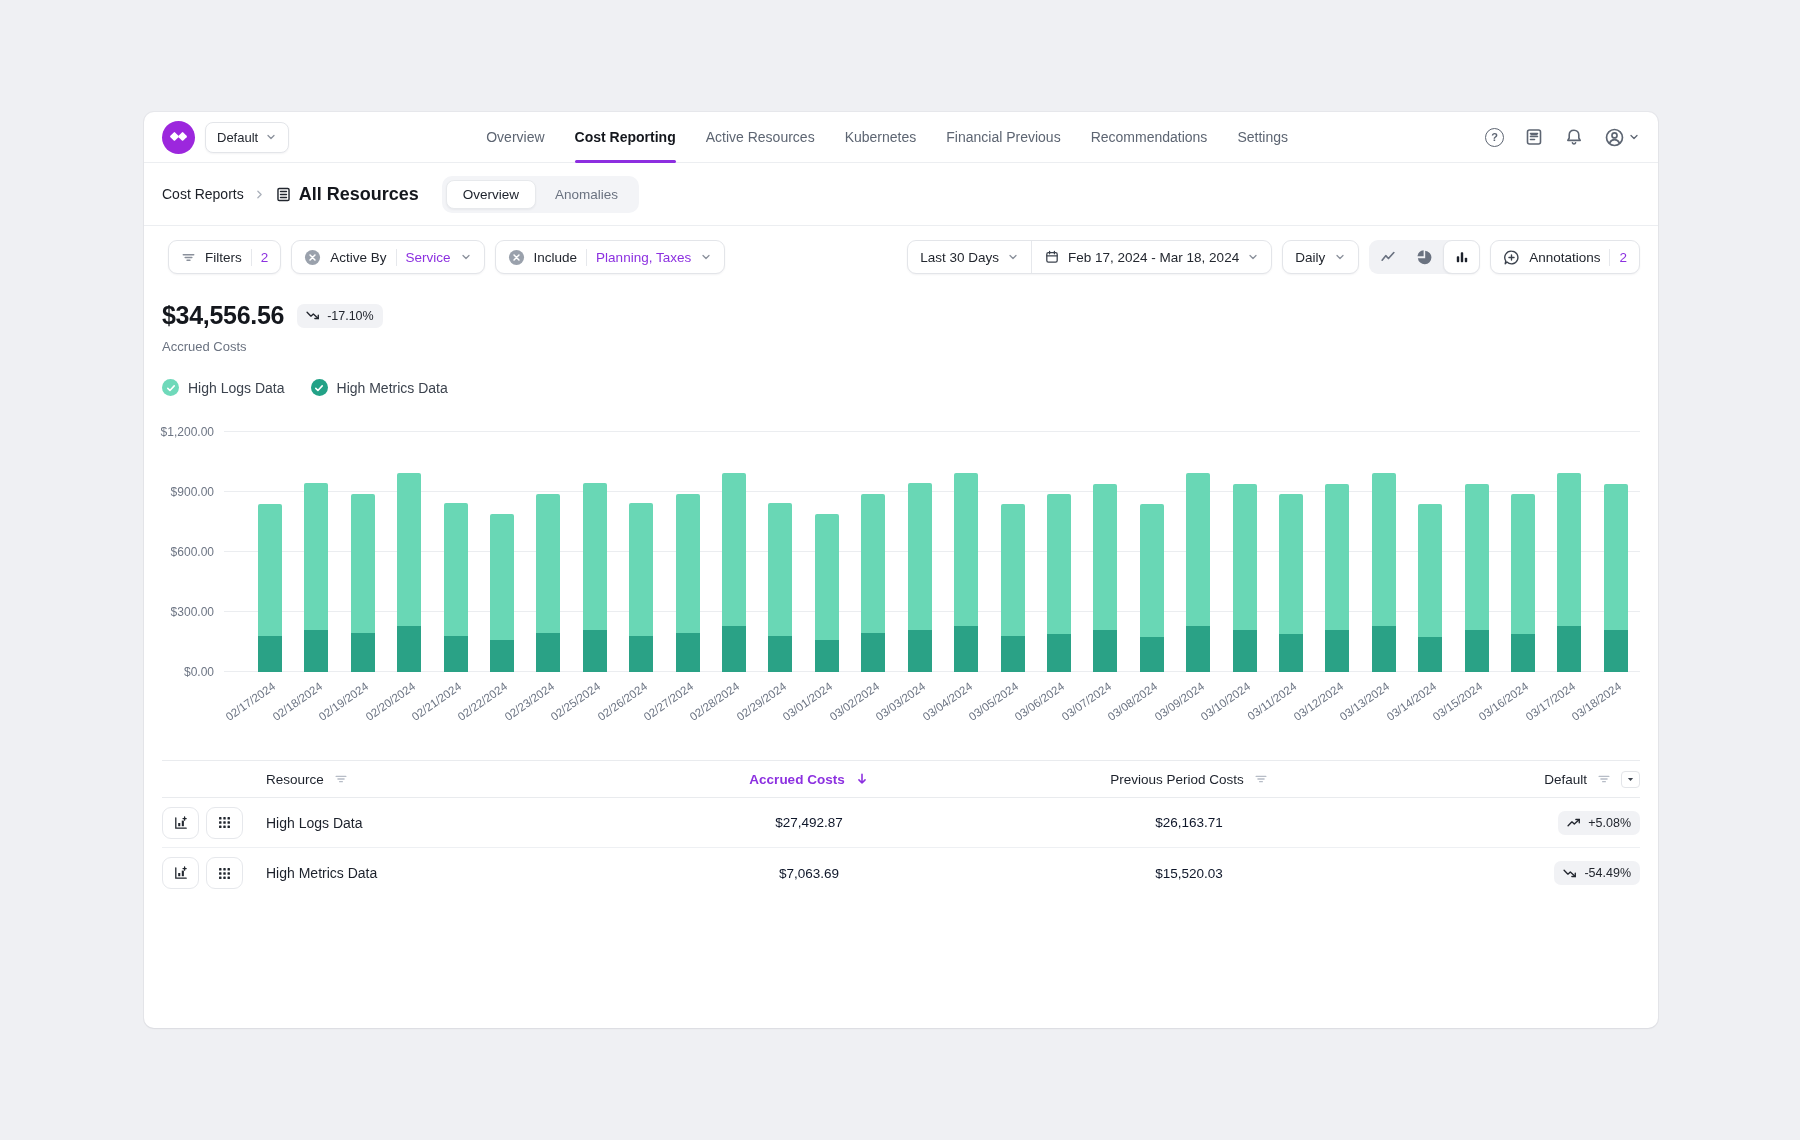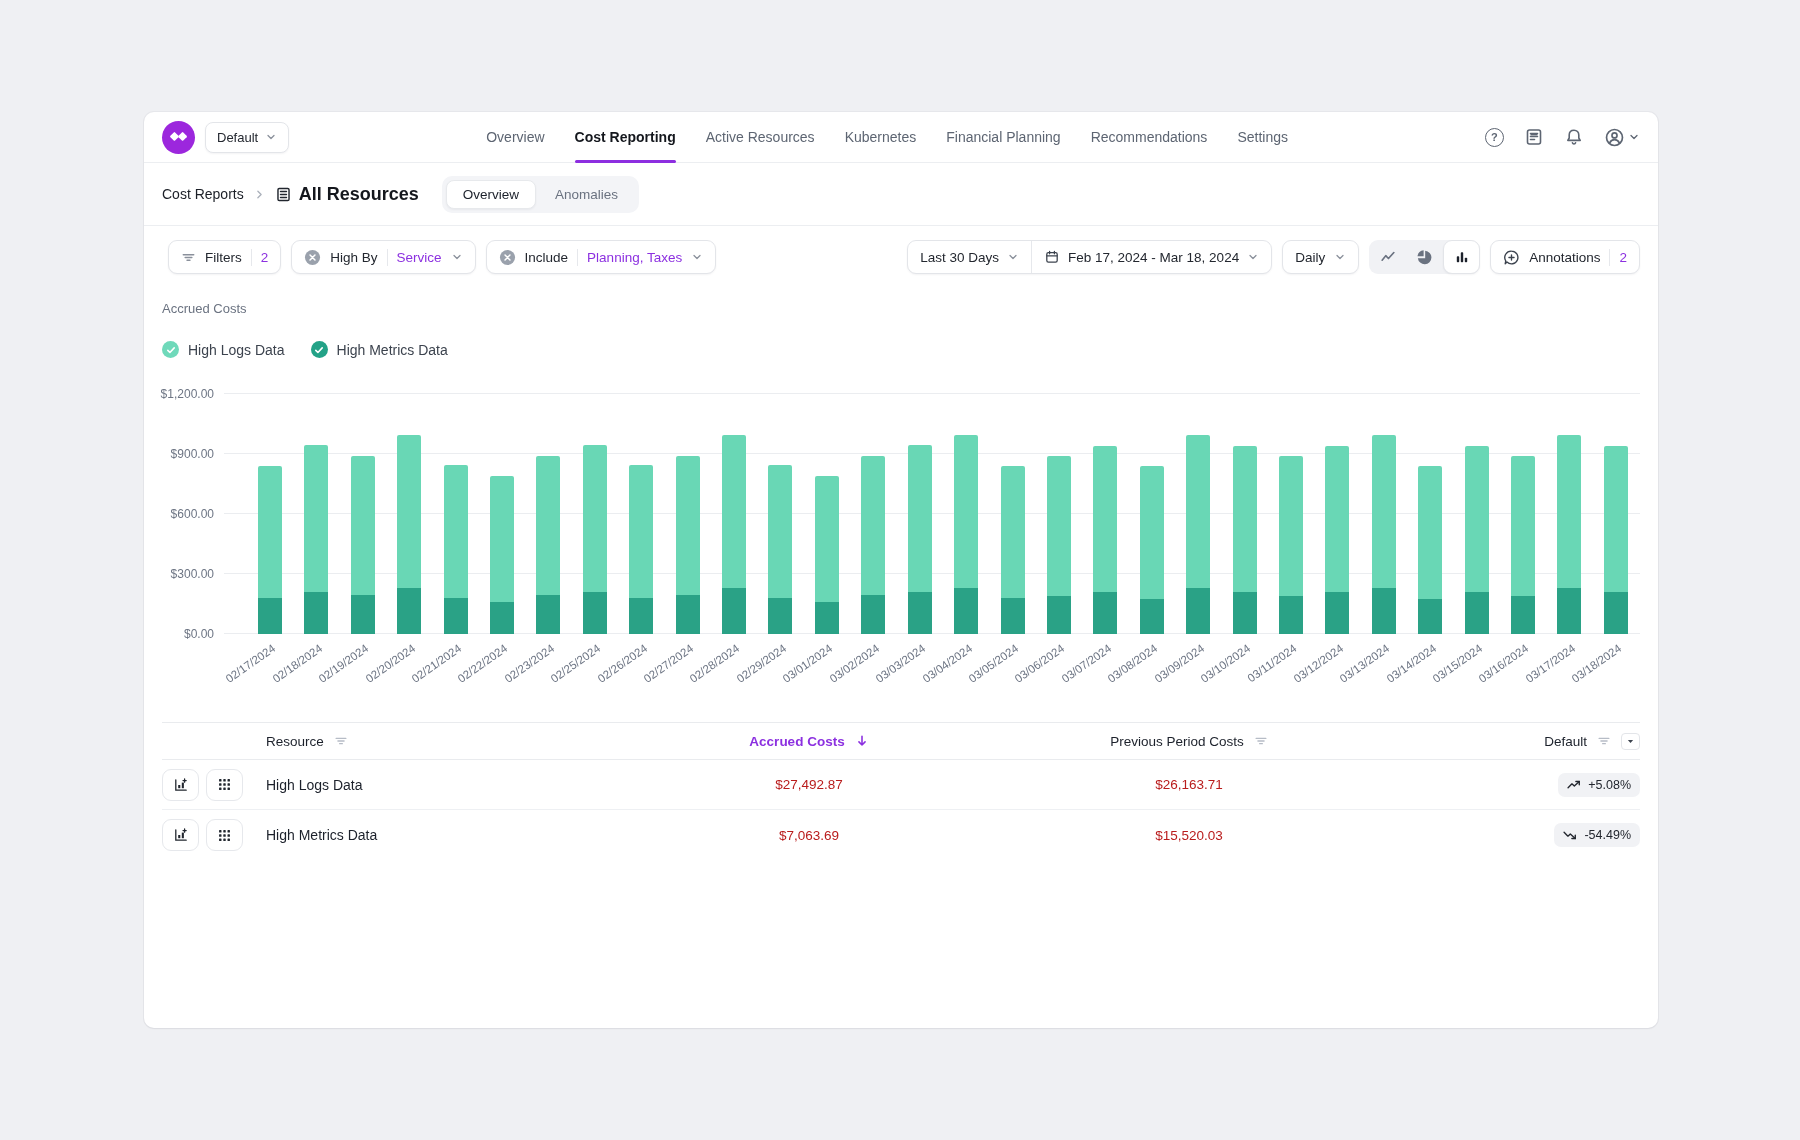--- a/index.html
+++ b/index.html
@@ -137,21 +137,21 @@
   .caret-box { width:19px; height:17px; border:1px solid #e3e5e9; border-radius:4px; background:#fff;
     display:flex; align-items:center; justify-content:center; color:#3c434e; cursor:pointer; }
   .tbody-row { height:50px; font-size:13.5px; color:#23272f; border-bottom:1px solid #eef0f3; }
   .tbody-row:last-child { border-bottom:none; }
   .cell-icons { display:flex; align-items:center; gap:7px; }
   .row-icon-btn {
     width:37px; height:32px; border:1px solid #e6e8ec; border-radius:9px; background:#fff;
     display:flex; align-items:center; justify-content:center; color:#21262e; cursor:pointer;
   }
   .cell-resource { font-size:14px; color:#1c212b; }
-  .cell-money { text-align:center; font-size:13.5px; color:#b91c1c; }
+  .cell-money { text-align:center; font-size:13.5px; color:#0f172a; }
   .cell-change { display:flex; justify-content:flex-end; }
   svg { display:block; }
 </style>
 </head>
 <body>
 
 <div class="card">
 
   <header class="topnav">
     <div class="nav-left">
@@ -167,21 +167,21 @@
             <path d="M4 6l4 4 4-4"></path>
           </svg>
       </button>
     </div>
 
     <nav class="nav-center">
       <a class="nav-item">Overview</a>
       <a class="nav-item active">Cost Reporting</a>
       <a class="nav-item">Active Resources</a>
       <a class="nav-item">Kubernetes</a>
-      <a class="nav-item">Financial Planning</a>
+      <a class="nav-item">Financial Previous</a>
       <a class="nav-item">Recommendations</a>
       <a class="nav-item">Settings</a>
     </nav>
 
     <div class="nav-right">
       <button class="icon-btn">
         <span class="q-circle">?</span>
       </button>
       <button class="icon-btn">
         <svg width="20" height="20" viewBox="0 0 20 20" fill="none" stroke="currentColor" stroke-width="1.6" stroke-linejoin="round">
@@ -239,21 +239,21 @@
             </svg>
           <span>Filters</span>
           <span class="divider"></span>
           <span class="accent">2</span>
         </button>
         <button class="pill">
           <svg width="17" height="17" viewBox="0 0 18 18">
               <circle cx="9" cy="9" r="8" fill="#9aa1ac"></circle>
               <path d="M6.4 6.4l5.2 5.2M11.6 6.4l-5.2 5.2" stroke="#fff" stroke-width="1.6" stroke-linecap="round"></path>
             </svg>
-          <span>High By</span>
+          <span>Active By</span>
           <span class="divider"></span>
           <span class="accent">Service</span>
           <svg width="12" height="12" viewBox="0 0 16 16" fill="none" stroke="#8a909b" stroke-width="1.7" stroke-linecap="round" stroke-linejoin="round">
               <path d="M4 6l4 4 4-4"></path>
             </svg>
         </button>
         <button class="pill">
           <svg width="17" height="17" viewBox="0 0 18 18">
               <circle cx="9" cy="9" r="8" fill="#9aa1ac"></circle>
               <path d="M6.4 6.4l5.2 5.2M11.6 6.4l-5.2 5.2" stroke="#fff" stroke-width="1.6" stroke-linecap="round"></path>
@@ -322,20 +322,30 @@
             <path d="M10 7v6M7 10h6"></path>
           </svg>
           <span>Annotations</span>
           <span class="divider"></span>
           <span class="accent">2</span>
         </button>
       </div>
     </div>
 
     <div class="summary">
+      <div class="amount-row">
+        <span class="amount">$34,556.56</span>
+        <span class="badge">
+          <svg width="15" height="11" viewBox="0 0 16 12" fill="none" stroke="#23272f" stroke-width="1.5" stroke-linecap="round" stroke-linejoin="round">
+            <path d="M1 2.5l4.2 4.2 2.6-2.4 5.4 5"></path>
+              <path d="M13.2 5.6v3.7H9.5"></path>
+          </svg>
+          <span>-17.10%</span>
+        </span>
+      </div>
       <div class="amount-label">Accrued Costs</div>
     </div>
 
     <div class="legend">
       <div class="legend-item">
         <span class="legend-dot" style="background:#6fd9ba">
           <svg width="10" height="10" viewBox="0 0 14 14" fill="none" stroke="#fff" stroke-width="2.2" stroke-linecap="round" stroke-linejoin="round">
               <path d="M2.5 7.5l3 3 6-6.5"></path>
             </svg>
         </span>

